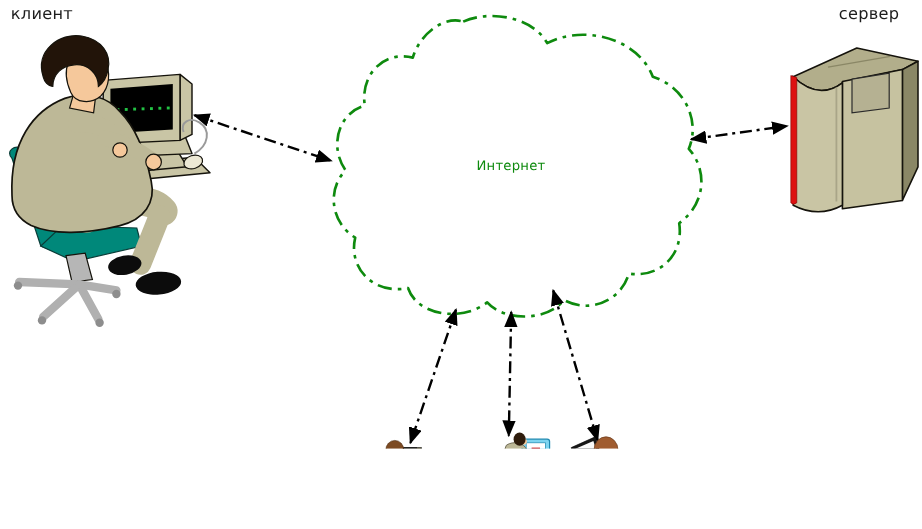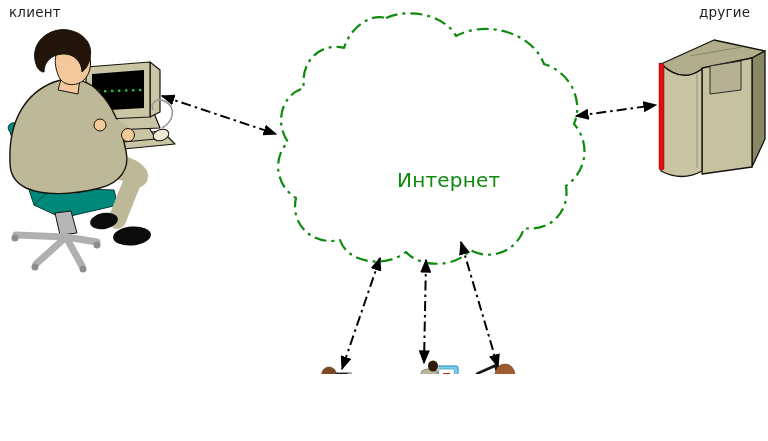--- a/index.html
+++ b/index.html
@@ -7,21 +7,21 @@
     position:relative;width:768px;height:374px;background:var(--background,#fff);
     overflow:hidden;font-family:"DejaVu Sans",sans-serif;
   }
   .stage svg{position:absolute;left:0;top:0;}
   .lbl{
     position:absolute;font-size:13.5px;line-height:16px;color:var(--label-text,#1d1d1d);
     white-space:nowrap;letter-spacing:.2px;
   }
   #lbl-client{left:9px;top:4px;}
   #lbl-server{left:699px;top:4px;}
-  #lbl-internet{left:397px;top:131px;color:var(--cloud-green,#0e8a0e);font-size:20px;margin-top:41px;}
+  #lbl-internet{left:397px;top:131px;color:var(--cloud-green,#0e8a0e);font-size:11px;}
   #lbl-others{left:370px;top:422px;}
   .cloud{fill:#ffffff;stroke:var(--cloud-green,#0e8a0e);stroke-width:2.2;
          stroke-dasharray:12 5 3 5;stroke-linejoin:round;}
   .arrow{stroke:var(--arrow-black,#000);stroke-width:2;fill:none;stroke-dasharray:10 4 2.5 4;}
   .teal{fill:var(--chair-teal,#00887a);stroke:#0a3d38;stroke-width:1;}
   .khaki-fill{fill:var(--clothes-khaki,#bdb897);stroke:#15130c;stroke-width:1.4;stroke-linejoin:round;}
   .limb{stroke:var(--clothes-khaki,#bdb897);fill:none;stroke-linecap:round;}
   .skin-fill{fill:var(--skin,#f5c89b);stroke:#15130c;stroke-width:1;}
   .beige{fill:var(--computer-beige,#c9c5a5);stroke:#15130c;stroke-width:1.2;stroke-linejoin:round;}
   .dkout{stroke:#15130c;}
@@ -209,14 +209,14 @@
         <circle cx="18" cy="70" r="1.8" fill="#8d8d8d"></circle>
         <circle cx="28" cy="75" r="1.8" fill="#8d8d8d"></circle>
         <circle cx="44" cy="73" r="1.8" fill="#8d8d8d"></circle>
         <circle cx="47.5" cy="64" r="1.8" fill="#8d8d8d"></circle>
       </g>
     </g>
   </svg>
 
   <div class="lbl" id="lbl-client">клиент</div>
   <div class="lbl" id="lbl-internet">Интернет</div>
-  <div class="lbl" id="lbl-server">другие</div>
+  <div class="lbl" id="lbl-server">сервер</div>
 </div>
 
 </body></html>

